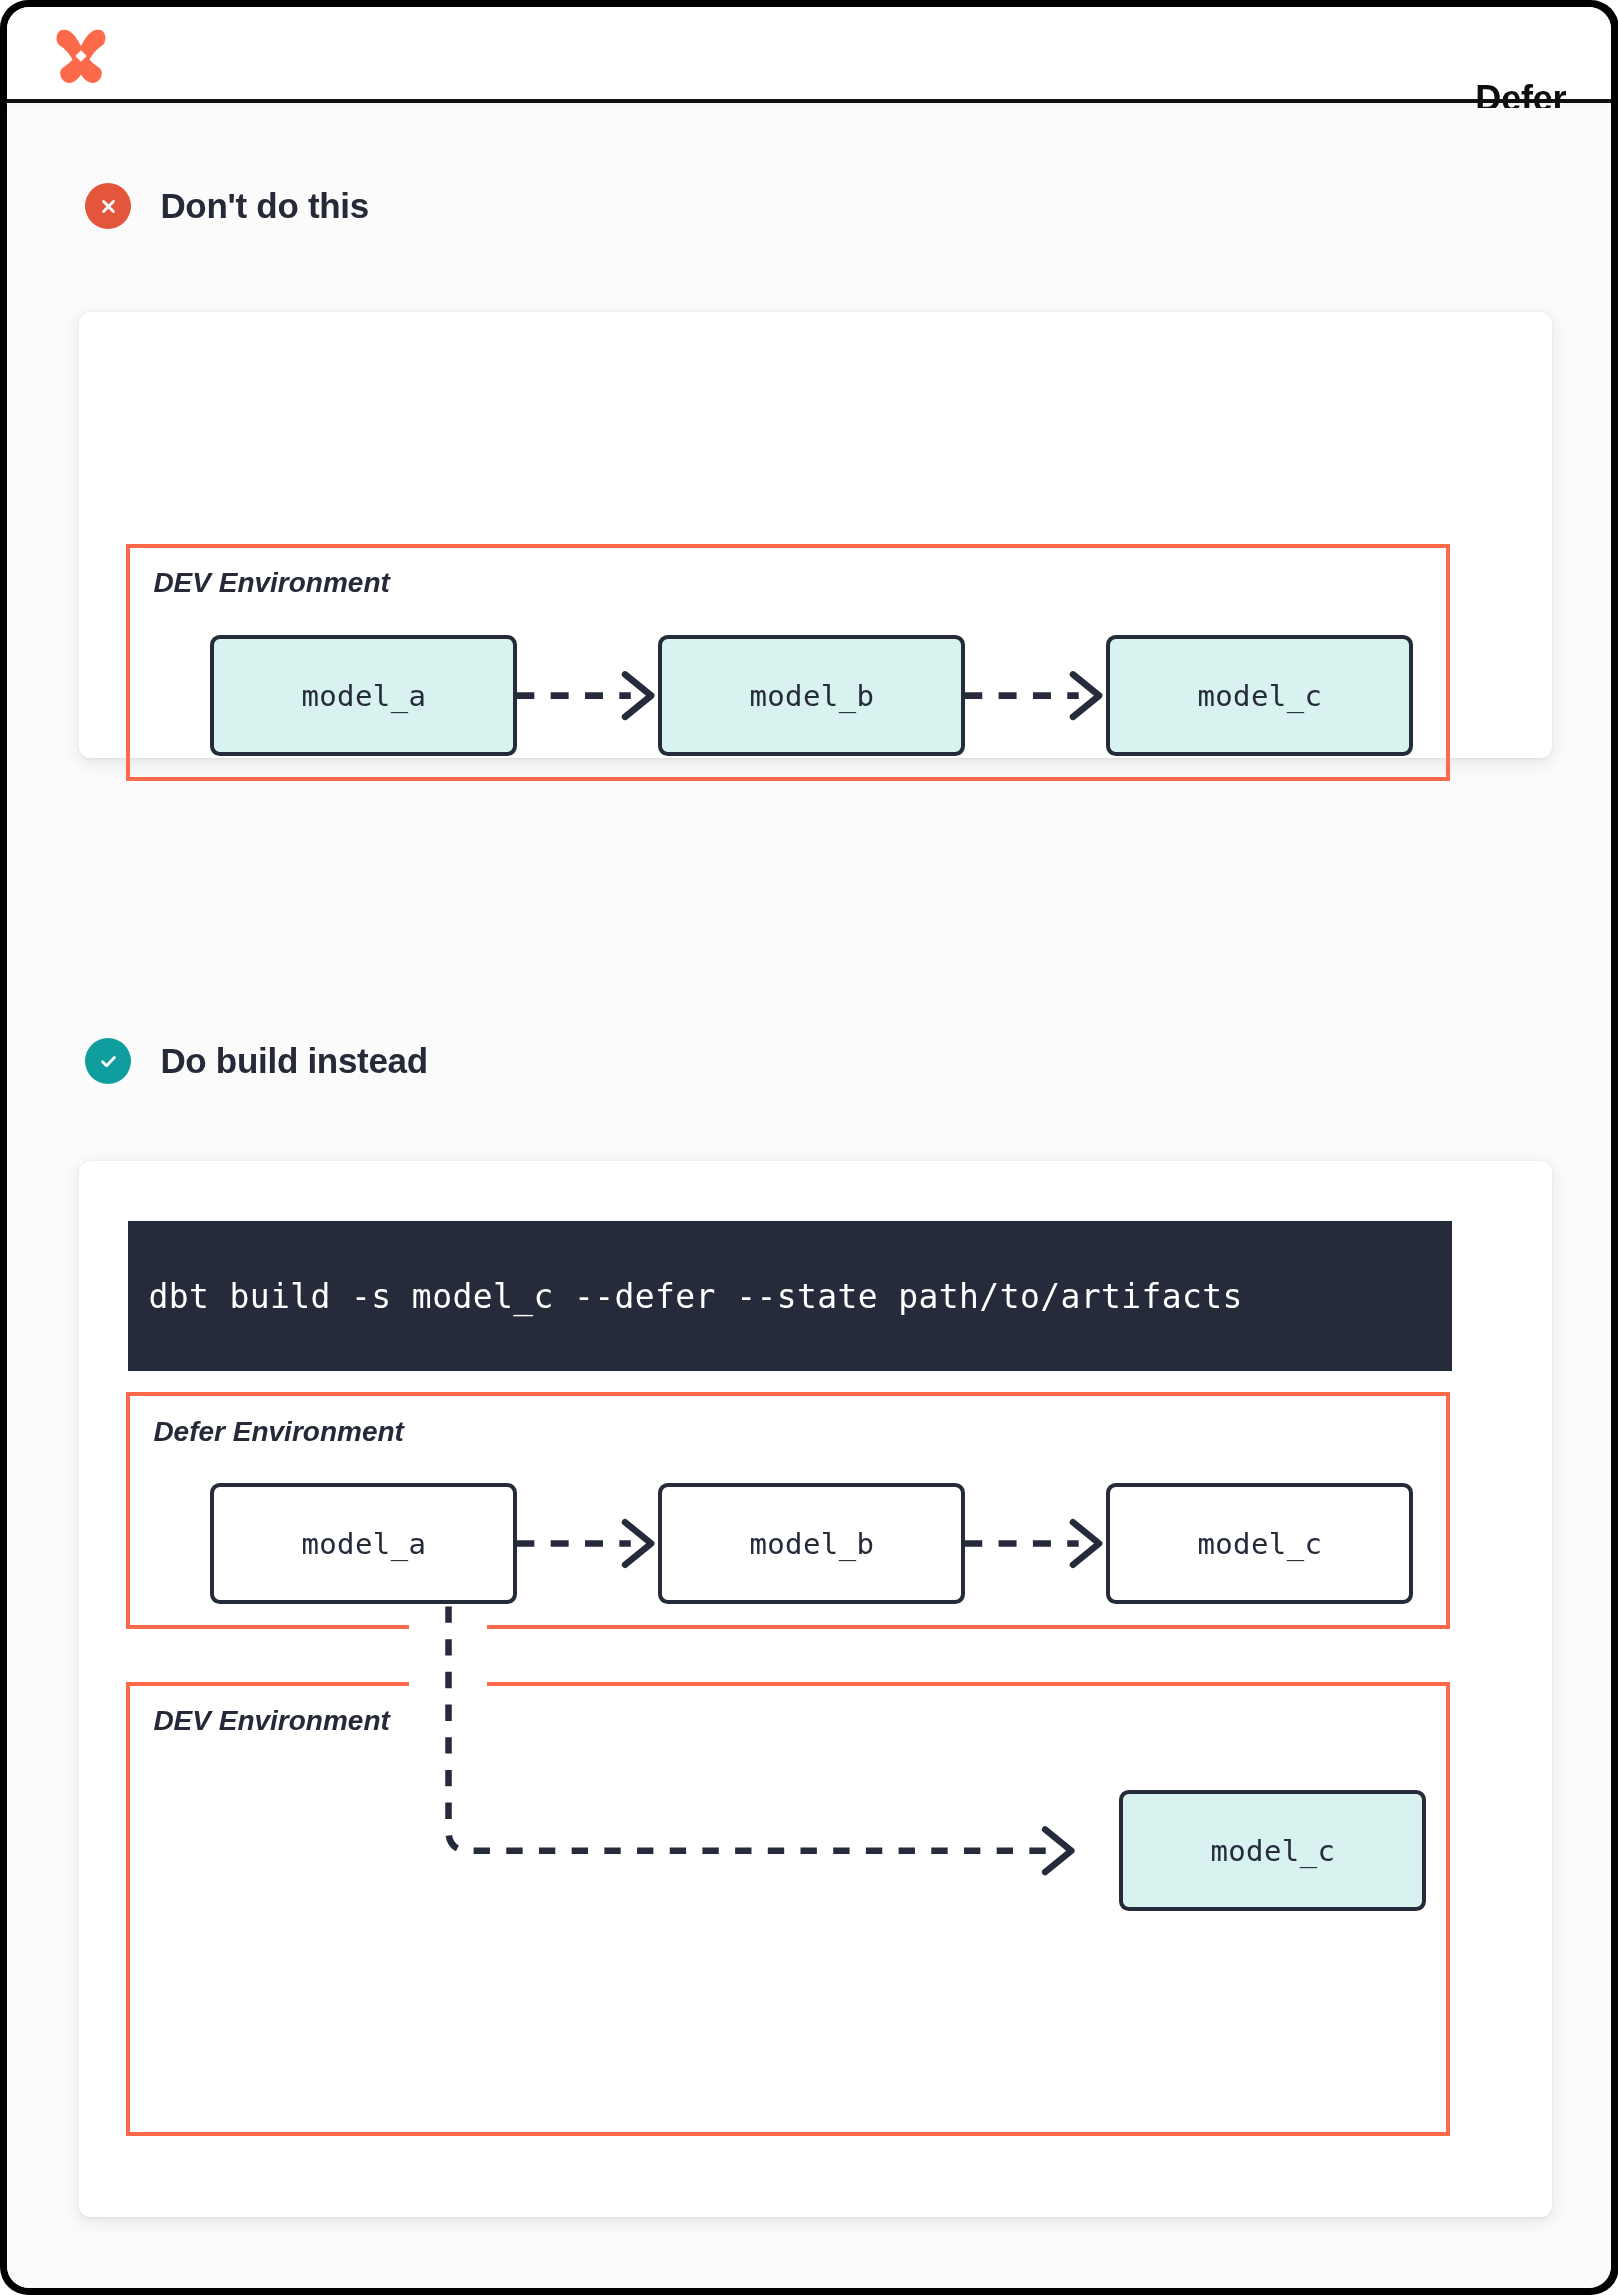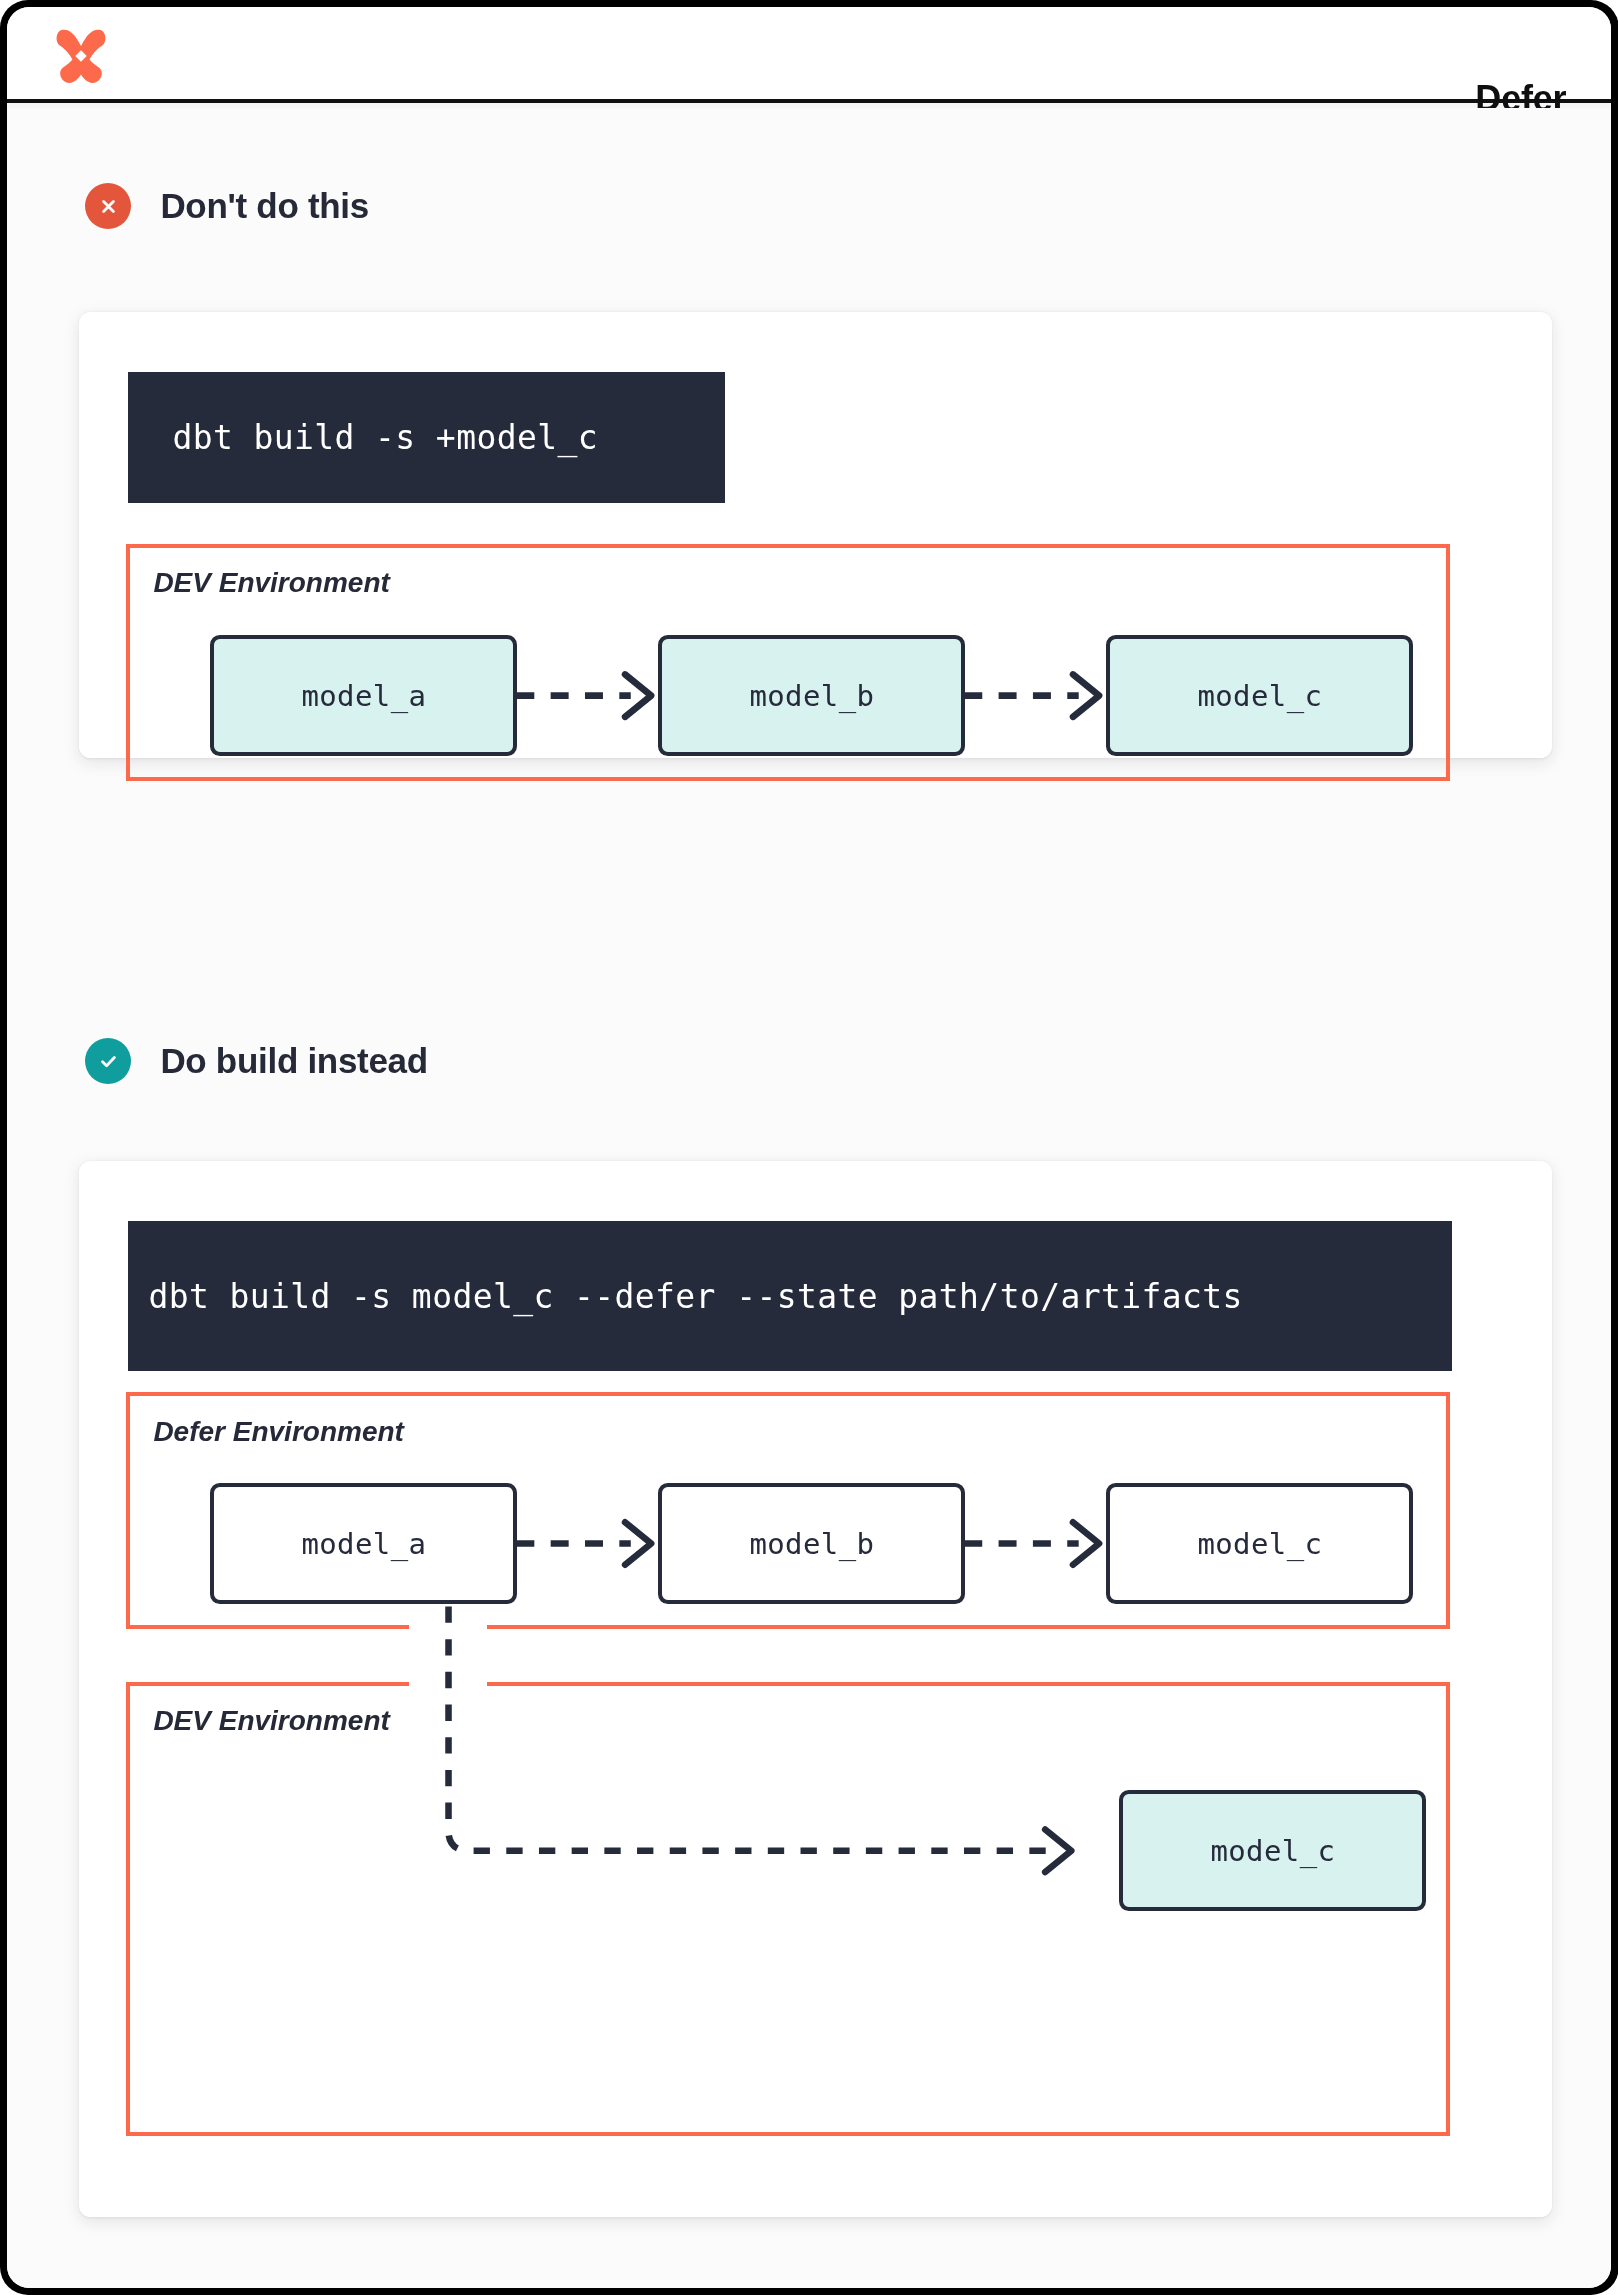--- a/index.html
+++ b/index.html
@@ -180,23 +180,20 @@
         <div class="status-circle bad">
           <svg width="23" height="23" viewBox="0 0 28 28">
             <path d="M8 8 L20 20 M20 8 L8 20" stroke="#ffffff" stroke-width="3.4" stroke-linecap="round"></path>
           </svg>
         </div>
         <div class="section-title">Don't do this</div>
       </div>
 
       <div class="card" style="left:72px; top:204px; width:1473px; height:446px;">
 
-        <div class="code-block" style="left:49px; top:60px; width:597px; height:131px;">
-          <span class="code-text">dbt build -s +model_c</span>
-        </div>
 
         <div class="env-box" style="left:47px; top:232px; width:1324px; height:237px;"></div>
         <div class="env-label" style="left:74px; top:255px;">DEV Environment</div>
 
         <div class="model filled" style="left:131px; top:323px; width:307px; height:121px;">
           <span class="model-label">model_a</span>
         </div>
         <div class="model filled" style="left:579px; top:323px; width:307px; height:121px;">
           <span class="model-label">model_b</span>
         </div>

